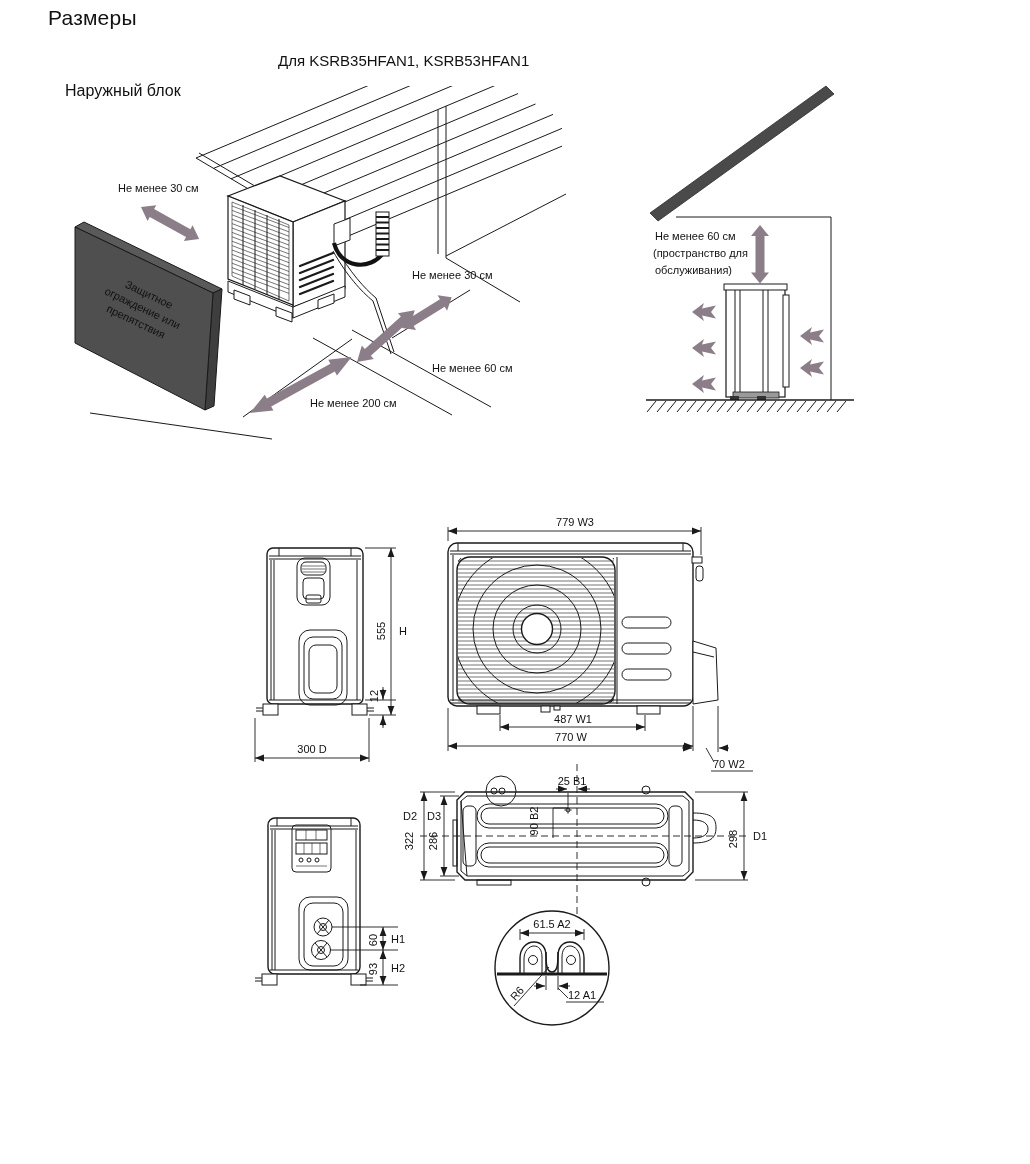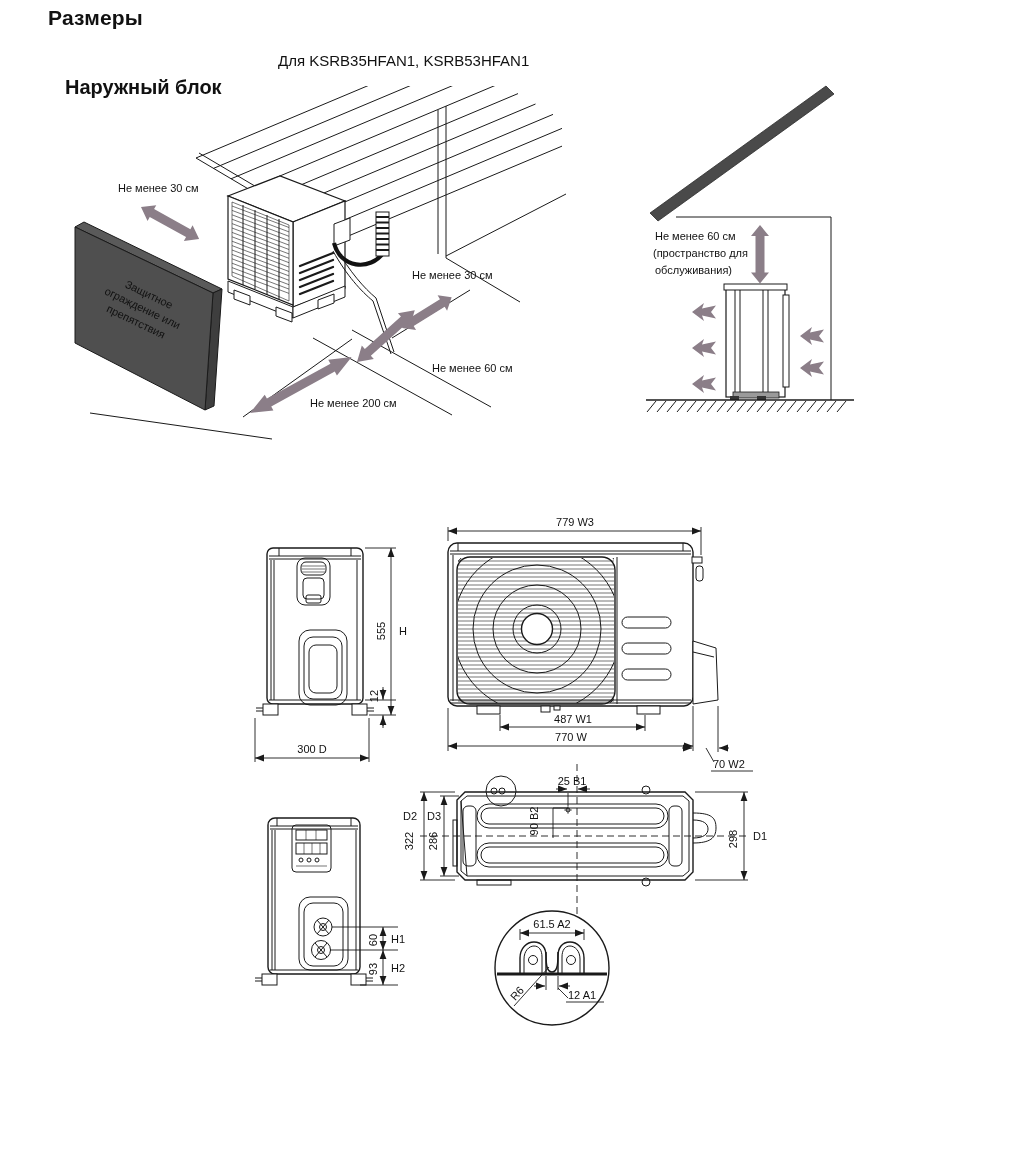--- a/index.html
+++ b/index.html
@@ -1,20 +1,20 @@
 <!DOCTYPE html>
 <html><head>
 <meta charset="utf-8">
 <style>
   html,body{margin:0;padding:0;background:#fff;}
   body{width:1030px;height:1164px;position:relative;font-family:"Liberation Sans",sans-serif;color:#111;}
   .abs{position:absolute;}
-  #title{left:48px;top:6px;font-size:21px;font-weight:bold;letter-spacing:0.2px;}
+  #title{left:48px;top:6px;font-size:21px;font-weight:normal;letter-spacing:0.2px;}
   #subtitle{left:278px;top:27px;font-size:15px;margin-top:25px;}
-  #section{left:65px;top:76px;font-size:20px;font-weight:bold;}
+  #section{left:65px;top:82px;font-size:16px;font-weight:normal;}
   svg{position:absolute;overflow:visible;}
   svg text{font-family:"Liberation Sans",sans-serif;fill:#111;}
   .lbl{font-size:11px;}
   .dim{font-size:11px;}
   .thin{stroke:#1a1a1a;stroke-width:1;fill:none;}
   .med{stroke:#1a1a1a;stroke-width:1.4;fill:none;}
   .hair{stroke:#1a1a1a;stroke-width:0.6;fill:none;}
   .dimln{stroke:#1a1a1a;stroke-width:0.9;fill:none;}
   .dash{stroke:#1a1a1a;stroke-width:0.9;fill:none;stroke-dasharray:7 4;}
   .wfill{fill:#fff;stroke:#1a1a1a;}

